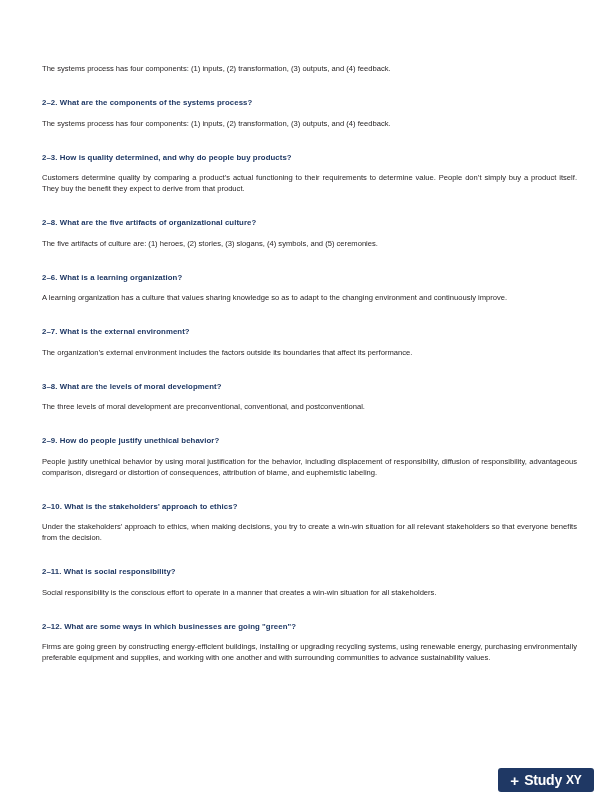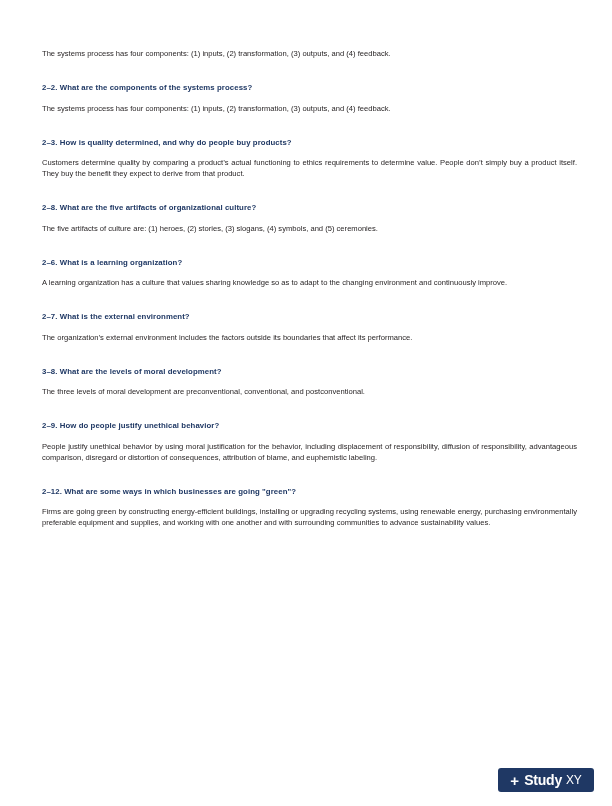--- a/index.html
+++ b/index.html
@@ -17,21 +17,21 @@
   #page {
     position: absolute;
     left: 0; top: 0;
     width: 612px;
     height: 806px;
     background: #ffffff;
   }
   #content {
     position: absolute;
     left: 42px;
-    top: 48px;
+    top: 63px;
     width: 535px;
   }
   .qa-block {
     margin-bottom: 0;
     margin-top: 24px;
   }
   .question {
     font-size: 7.8px;
     font-weight: bold;
     color: #1f3864;
@@ -78,40 +78,40 @@
   }
   #watermark .study {
     color: #ffffff;
     font-size: 14px;
     font-weight: bold;
     letter-spacing: -0.2px;
   }
   #watermark .xy {
     color: #ffffff;
     font-size: 12px;
-    font-weight: normal;
+    font-weight: bold;
     letter-spacing: -0.2px;
   }
 </style>
 </head>
 <body>
 
 <div id="page">
   <div id="content">
 
     <p class="lead-answer">The systems process has four components: (1) inputs, (2) transformation, (3) outputs, and (4) feedback.</p>
 
     <div class="qa-block">
       <p class="question">2–2. What are the components of the systems process?</p>
       <p class="answer">The systems process has four components: (1) inputs, (2) transformation, (3) outputs, and (4) feedback.</p>
     </div>
 
     <div class="qa-block">
       <p class="question">2–3. How is quality determined, and why do people buy products?</p>
-      <p class="answer">Customers determine quality by comparing a product’s actual functioning to ethics requirements to determine value. People don’t simply buy a product itself. They buy the benefit they expect to derive from that product.</p>
+      <p class="answer">Customers determine quality by comparing a product’s actual functioning to their requirements to determine value. People don’t simply buy a product itself. They buy the benefit they expect to derive from that product.</p>
     </div>
 
     <div class="qa-block">
       <p class="question">2–8. What are the five artifacts of organizational culture?</p>
       <p class="answer">The five artifacts of culture are: (1) heroes, (2) stories, (3) slogans, (4) symbols, and (5) ceremonies.</p>
     </div>
 
 
     <div class="qa-block">
       <p class="question">2–6. What is a learning organization?</p>
@@ -126,21 +126,29 @@
     <div class="qa-block">
       <p class="question">3–8. What are the levels of moral development?</p>
       <p class="answer">The three levels of moral development are preconventional, conventional, and postconventional.</p>
     </div>
 
     <div class="qa-block">
       <p class="question">2–9. How do people justify unethical behavior?</p>
       <p class="answer">People justify unethical behavior by using moral justification for the behavior, including displacement of responsibility, diffusion of responsibility, advantageous comparison, disregard or distortion of consequences, attribution of blame, and euphemistic labeling.</p>
     </div>
 
+    <div class="qa-block">
+      <p class="question">2–10. What is the stakeholders’ approach to ethics?</p>
+      <p class="answer">Under the stakeholders’ approach to ethics, when making decisions, you try to create a win-win situation for all relevant stakeholders so that everyone benefits from the decision.</p>
+    </div>
 
+    <div class="qa-block">
+      <p class="question">2–11. What is social responsibility?</p>
+      <p class="answer">Social responsibility is the conscious effort to operate in a manner that creates a win-win situation for all stakeholders.</p>
+    </div>
 
     <div class="qa-block">
       <p class="question">2–12. What are some ways in which businesses are going "green"?</p>
       <p class="answer last">Firms are going green by constructing energy-efficient buildings, installing or upgrading recycling systems, using renewable energy, purchasing environmentally preferable equipment and supplies, and working with one another and with surrounding communities to advance sustainability values.</p>
     </div>
 
   </div>
 
   <div id="watermark">
     <span class="plus">+</span>

